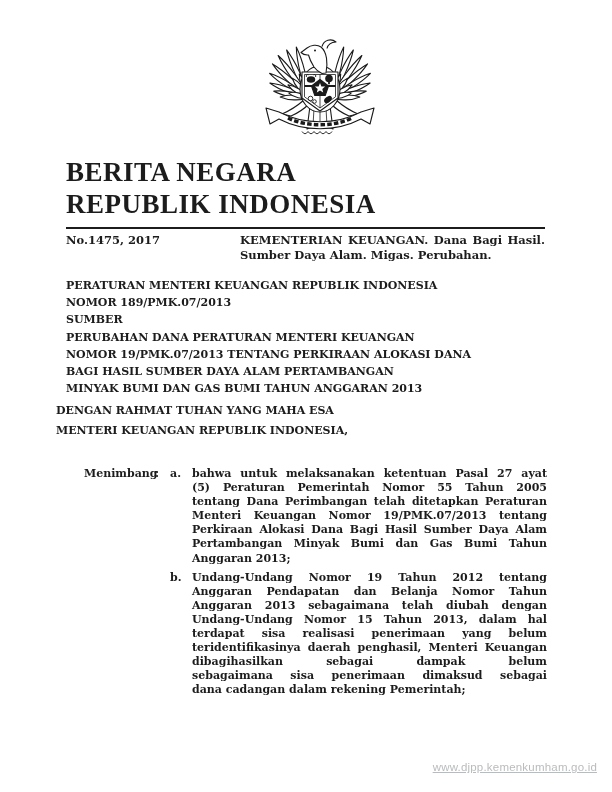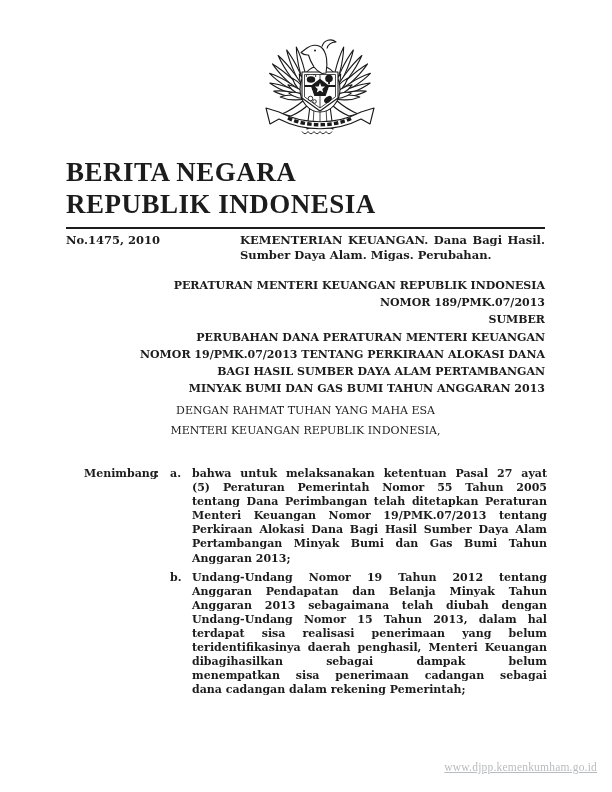--- a/index.html
+++ b/index.html
@@ -16,38 +16,38 @@
     line-height:32px;letter-spacing:.5px;
   }
   
   .rule{position:absolute;left:66px;top:227px;width:479px;height:2.4px;background:#1c1c1c;}
   
   .gazette{position:absolute;left:66px;top:232px;width:479px;font-size:11.5px;font-weight:bold;line-height:14.5px;}
   .gazette-number{position:absolute;left:0;top:1px;white-space:nowrap;}
   .gazette-subject{position:absolute;left:174px;top:1px;width:305px;}
   
   .doc-title{position:absolute;left:66px;top:277px;width:479px;font-size:11px;font-weight:bold;line-height:17.2px;}
-  .center-line{text-align:right;}
+  .center-line{text-align:left;}
   
-  .preamble{position:absolute;left:66px;top:404px;width:479px;text-align:center;font-size:11px;font-weight:normal;line-height:14px;}
+  .preamble{position:absolute;left:56px;top:404px;width:479px;font-size:11px;font-weight:bold;line-height:14px;}
   .preamble .invocation{margin-bottom:6px;}
   
   .consider{position:absolute;left:84px;top:467px;width:463px;font-size:11px;font-weight:bold;line-height:14.1px;display:flex;}
   .consider-label{width:71px;flex:none;}
   .consider-colon{width:15px;flex:none;text-align:left;}
   .consider-items{flex:1;min-width:0;}
   .consider-item{display:flex;margin-bottom:5px;}
   .item-marker{width:22px;flex:none;}
   .item-lines{flex:1;min-width:0;}
   .just-line{text-align:justify;text-align-last:justify;}
   .just-line.last-line{text-align-last:left;}
   
   .footer{
     position:absolute;right:15px;top:761px;
-    font-family:Liberation Serif, serif;font-size:11.5px;
+    font-family:Liberation Sans, sans-serif;font-size:11.5px;
     color:#b9bcbe;text-decoration:underline;letter-spacing:.2px;
   }
 </style>
 </head>
 <body>
 
 <div class="page">
 
   <div class="emblem">
     <svg viewBox="0 0 124 114" width="124" height="114" xmlns="http://www.w3.org/2000/svg">
@@ -123,21 +123,21 @@
 
   <div class="masthead">
 
   <div>BERITA NEGARA</div>
       <div class="last-line">REPUBLIK INDONESIA</div>
     </div>
 
   <div class="rule"></div>
 
   <div class="gazette">
-    <div class="gazette-number">No.1475, 2010</div>
+    <div class="gazette-number">No.1475, 2017</div>
     <div class="gazette-subject">
 
     <div class="just-line">KEMENTERIAN KEUANGAN. Dana Bagi Hasil.</div>
         <div class="just-line last-line">Sumber Daya Alam. Migas. Perubahan.</div>
       </div>
   </div>
 
   <div class="doc-title">
 
   <div class="center-line">PERATURAN MENTERI KEUANGAN REPUBLIK INDONESIA</div>
@@ -169,27 +169,27 @@
             <div class="just-line">Perkiraan Alokasi Dana Bagi Hasil Sumber Daya Alam</div>
             <div class="just-line">Pertambangan Minyak Bumi dan Gas Bumi Tahun</div>
             <div class="just-line last-line">Anggaran 2013;</div>
           </div>
       </div>
       <div class="consider-item">
         <div class="item-marker">b.</div>
         <div class="item-lines">
 
             <div class="just-line">Undang-Undang Nomor 19 Tahun 2012 tentang</div>
-            <div class="just-line">Anggaran Pendapatan dan Belanja Minyak Tahun</div>
+            <div class="just-line">Anggaran Pendapatan dan Belanja Nomor Tahun</div>
             <div class="just-line">Anggaran 2013 sebagaimana telah diubah dengan</div>
             <div class="just-line">Undang-Undang Nomor 15 Tahun 2013, dalam hal</div>
             <div class="just-line">terdapat sisa realisasi penerimaan yang belum</div>
             <div class="just-line">teridentifikasinya daerah penghasil, Menteri Keuangan</div>
             <div class="just-line">dibagihasilkan sebagai dampak belum</div>
-            <div class="just-line">menempatkan sisa penerimaan cadangan sebagai</div>
+            <div class="just-line">sebagaimana sisa penerimaan dimaksud sebagai</div>
             <div class="just-line last-line">dana cadangan dalam rekening Pemerintah;</div>
           </div>
       </div>
     </div>
   </div>
 
   <div class="footer">www.djpp.kemenkumham.go.id</div>
 
 </div>
 

